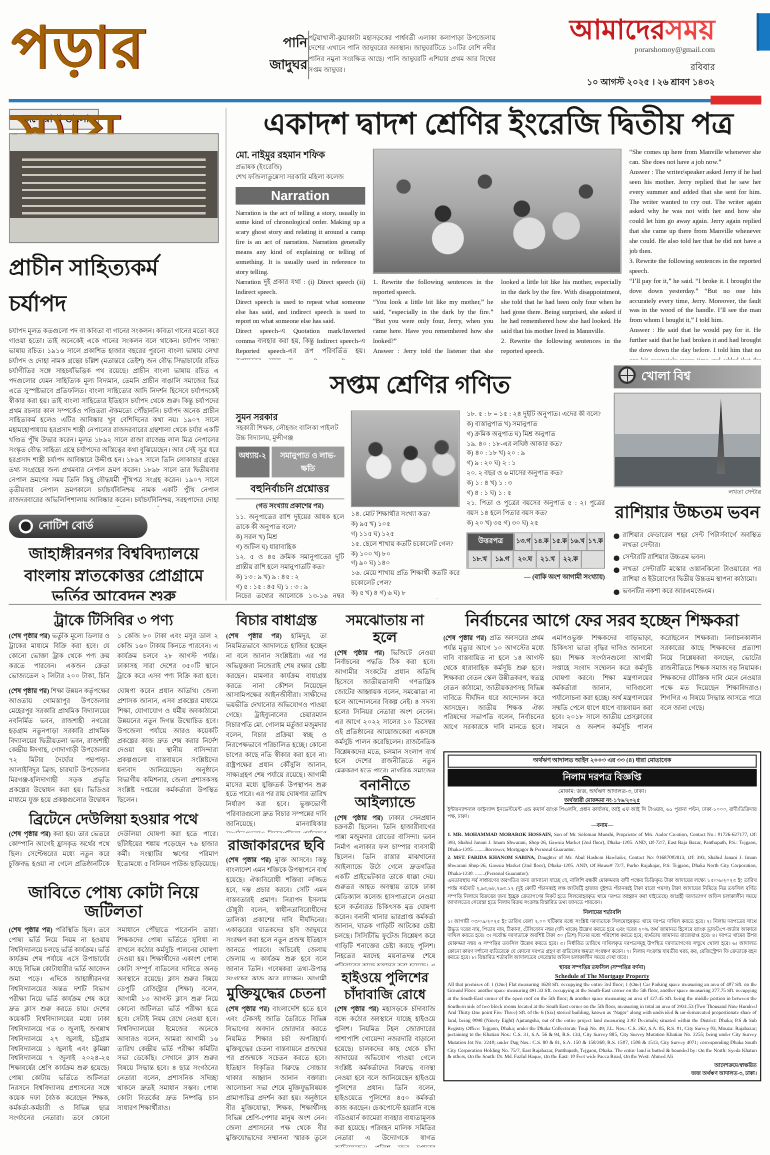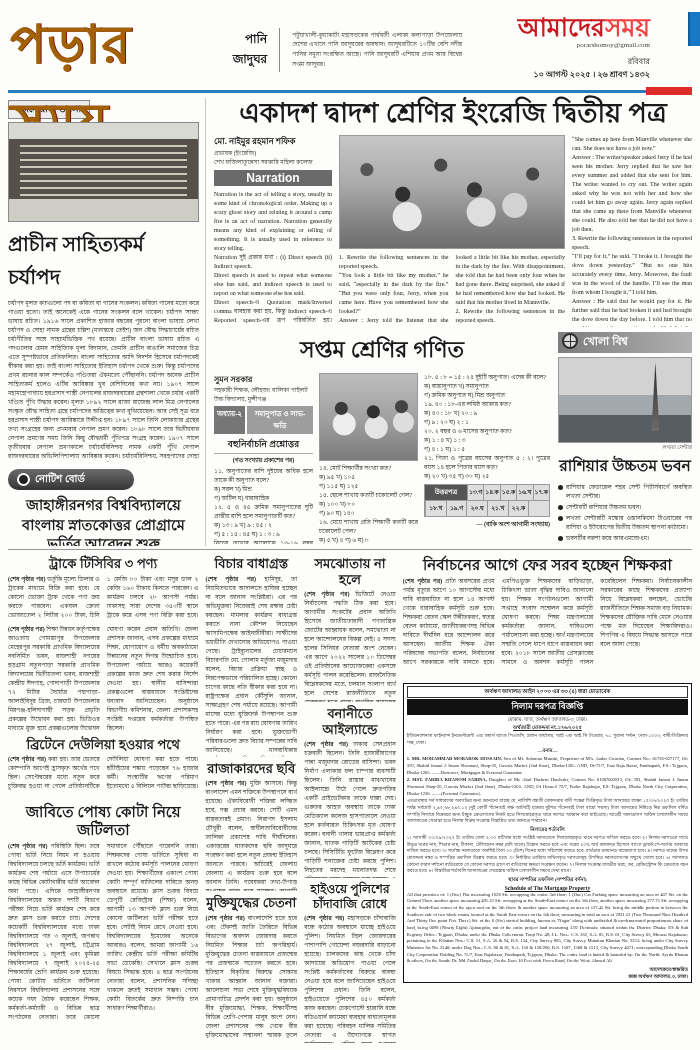--- a/index.html
+++ b/index.html
@@ -2,21 +2,21 @@
 <html><head>
 <meta charset="utf-8">
 <style>
   html,body{margin:0;padding:0;background:#e9e9e9;}
   .page{width:700px;height:1050px;margin:0 auto;background:#fdfdfb;box-sizing:border-box;
     font-family:"Liberation Serif",serif;color:#1a1a1a;overflow:hidden;position:relative;}
   
   .mast{height:90px;padding:6px 10px 0 10px;box-sizing:border-box;display:flex;align-items:flex-start;position:relative;}
   .mast-title{font-family:"Liberation Sans",sans-serif;font-weight:bold;font-size:53px;line-height:78px;
     color:#a16207;width:228px;letter-spacing:1px;text-shadow:1px 0 #7a0d0d;}
-  .mast-feature{display:flex;align-items:center;gap:12px;margin-top:22px;flex:1;}
+  .mast-feature{display:flex;align-items:center;gap:0;margin-top:22px;flex:1;}
   .feat-label{font-weight:bold;font-size:12px;width:58px;text-align:right;}
   .feat-divider{width:1px;height:44px;background:#888;}
   .feat-text{font-size:6px;line-height:1.6;color:#333;width:170px;text-align:justify;}
   .mast-brand{width:215px;text-align:right;margin-top:8px;padding-right:40px;position:relative;}
   .brand-logo{font-family:"Liberation Sans",sans-serif;font-weight:bold;font-size:25px;line-height:26px;}
   .brand-logo .b1{color:#c8191f;}
   .brand-logo .b2{color:#ef4444;}
   .brand-email{font-size:7px;color:#444;margin-top:1px;}
   .brand-day{font-size:8px;margin-top:6px;}
   .brand-date{font-size:8px;font-weight:bold;}

